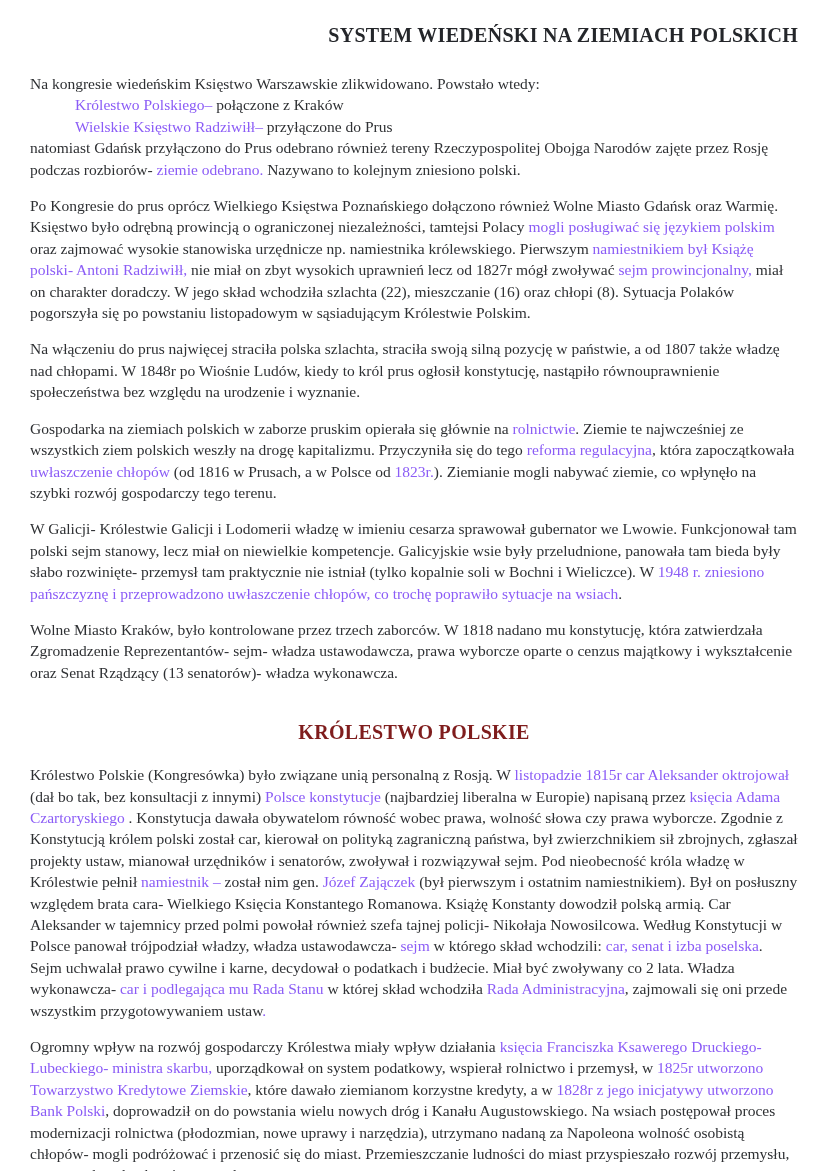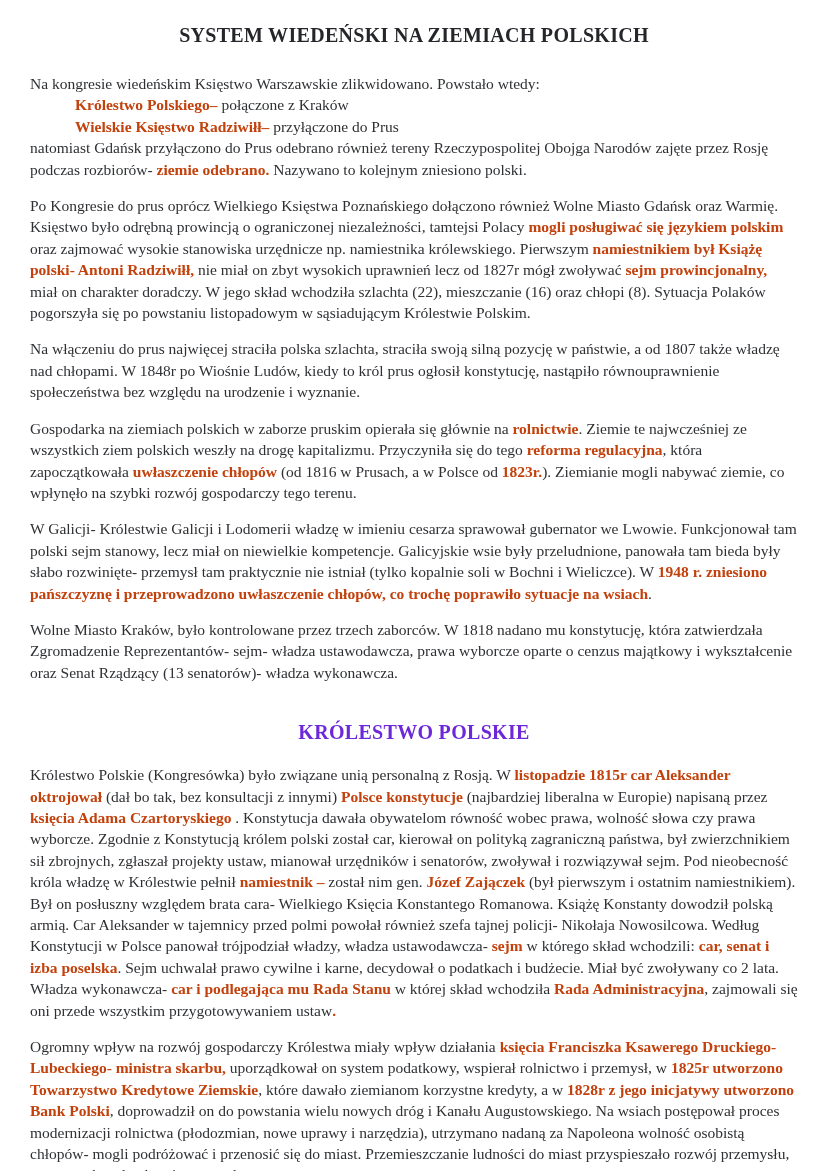--- a/index.html
+++ b/index.html
@@ -17,55 +17,55 @@
   }
   .page {
     box-sizing: border-box;
     width: 828px;
     height: 1171px;
     padding: 24px 30px 0 30px;
     background: #ffffff;
   }
   .doc-heading {
     margin: 0;
-    text-align: center;
+    text-align: right;
     font-size: 20px;
     font-weight: 700;
     color: #24262a;
     letter-spacing: 0.3px;
   }
   .section-body {
     margin-top: 26px;
   }
   .section-heading-2 {
     margin: 38px 0 20px 0;
     text-align: center;
     font-size: 20px;
     font-weight: 700;
-    color: #6d28d9;
+    color: #7f1d1d;
     letter-spacing: 0.3px;
   }
   .section-body-2 {
     margin-top: 0;
   }
   .para {
     margin: 0;
     font-size: 15.5px;
     line-height: 21.4px;
     color: #2e3033;
   }
   .para.gap {
     margin-top: 15px;
   }
   .para.indent {
     padding-left: 45px;
   }
   .para b {
-    font-weight: 700;
-    color: #c2410c;
+    font-weight: 400;
+    color: #8b5cf6;
   }
 </style>
 </head>
 <body>
 
 <div class="page">
   <h1 class="doc-heading">SYSTEM WIEDEŃSKI NA ZIEMIACH POLSKICH</h1>
 
   <div class="section-body">
       <p class="para"><span>Na kongresie wiedeńskim Księstwo Warszawskie zlikwidowano. Powstało wtedy:</span></p>

